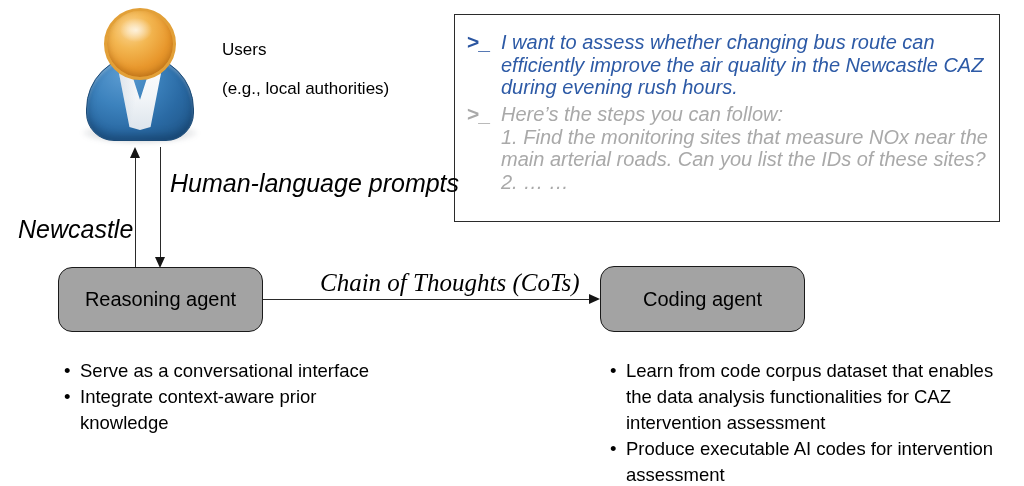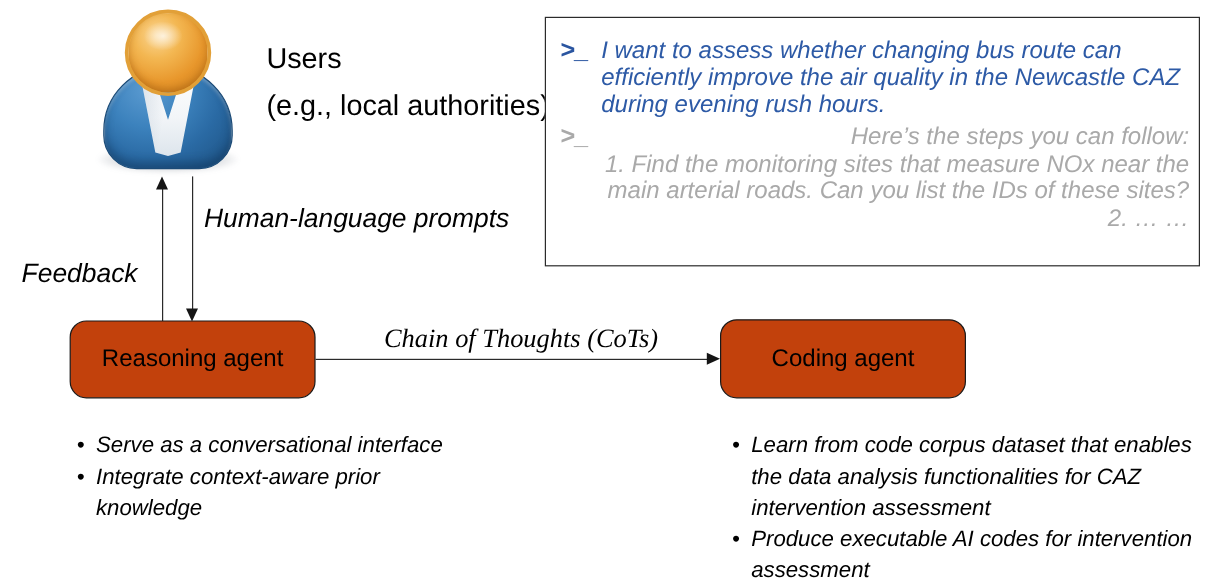--- a/index.html
+++ b/index.html
@@ -84,28 +84,28 @@
     width: 32px;
     height: 24px;
     border-radius: 50%;
     background: radial-gradient(ellipse at center, rgba(255,255,255,0.72) 0%, rgba(255,255,255,0) 72%);
   }
 
   
   .plain {
     position: absolute;
     color: #000000;
-    font-size: 24px;
+    font-size: 17px;
     line-height: 27px;
     white-space: pre;
   }
   .ital {
     position: absolute;
     color: #000000;
-    font-size: 22px;
+    font-size: 25px;
     font-style: italic;
     white-space: pre;
   }
 
   
   .console-box {
     position: absolute;
     left: 454px;
     top: 14px;
     width: 546px;
@@ -140,21 +140,21 @@
   .row-user .console-text { color: #2d5aa6; }
   .row-assistant { left: 12px; top: 88px; width: 524px; }
   .row-assistant .prompt-glyph { color: #a9a9a9; }
   .row-assistant .console-text { color: #a9a9a9; }
 
   
   .proc-box {
     position: absolute;
     border: 1.7px solid #1a1a1a;
     border-radius: 14px;
-    background: #c2410c;
+    background: #a3a3a3;
     box-sizing: border-box;
     display: flex;
     align-items: center;
     justify-content: center;
   }
   .proc-box span {
     font-size: 20px;
     color: #000000;
     white-space: pre;
   }
@@ -187,21 +187,20 @@
     margin: 0;
     padding: 0;
     list-style: none;
   }
   .bullets li {
     position: relative;
     padding-left: 18px;
     font-size: 18.5px;
     line-height: 26px;
     color: #000000;
-    font-style: italic;
   }
   .bullets li::before {
     content: "\2022";
     position: absolute;
     left: 2px;
     top: 0;
     font-size: 18.5px;
     line-height: 26px;
     color: #000000;
   }
@@ -227,34 +226,34 @@
 
   <div class="console-box">
 
     <div class="console-row row-user">
       <div class="prompt-glyph">&gt;_</div>
       <div class="console-text">I want to assess whether changing bus route can efficiently improve the air quality in the Newcastle CAZ during evening rush hours.</div>
     </div>
 
     <div class="console-row row-assistant">
       <div class="prompt-glyph">&gt;_</div>
-      <div class="console-text" style="white-space: pre-line; text-align: right;">Here’s the steps you can follow:
+      <div class="console-text" style="white-space: pre-line;">Here’s the steps you can follow:
 1. Find the monitoring sites that measure NOx near the main arterial roads. Can you list the IDs of these sites?
 2. … …</div>
     </div>
 
   </div>
 
   <div class="vline" style="left:135px; top:156px; height:112px;"></div>
   <div class="arrowhead ah-up" style="left:129.5px; top:147px;"></div>
 
   <div class="vline" style="left:160px; top:147px; height:112px;"></div>
   <div class="arrowhead ah-down" style="left:154.5px; top:257px;"></div>
 
-  <div class="ital" style="left:18px; top:215px;">Feedback</div>
+  <div class="ital" style="left:18px; top:215px;">Newcastle</div>
   <div class="ital" style="left:170px; top:169px;">Human-language prompts</div>
 
   <div class="hline" style="left:263px; top:299px; width:327px;"></div>
   <div class="arrowhead ah-right" style="left:589px; top:293.5px;"></div>
   <div class="ital" style="left:320px; top:269px;font-family:Liberation Serif, serif;">Chain of Thoughts (CoTs)</div>
 
   <div class="proc-box" id="box-reasoning">
     <span>Reasoning agent</span>
   </div>
 

